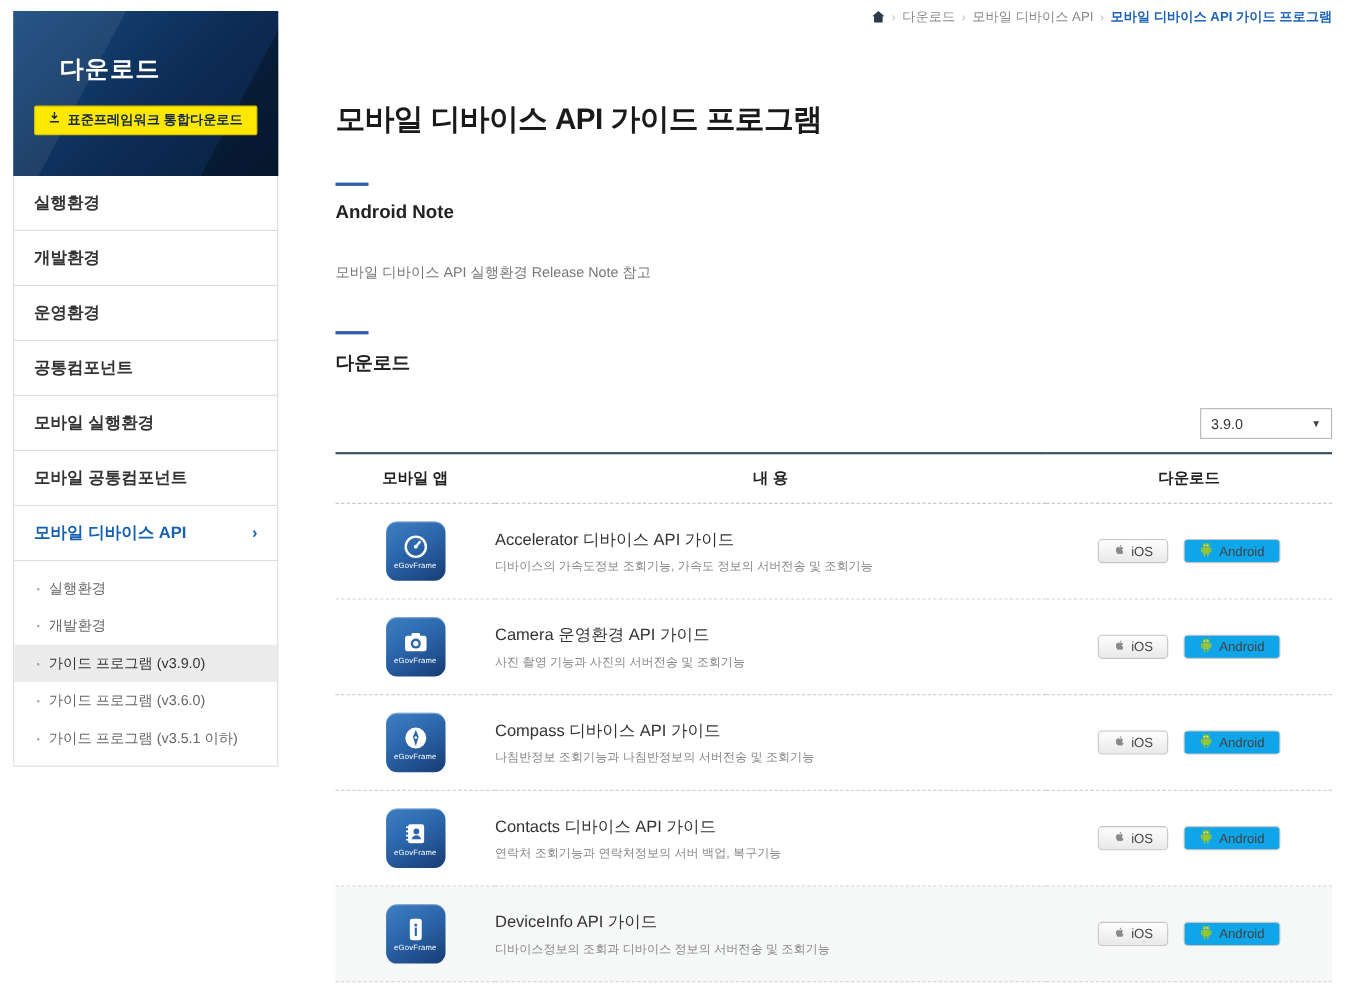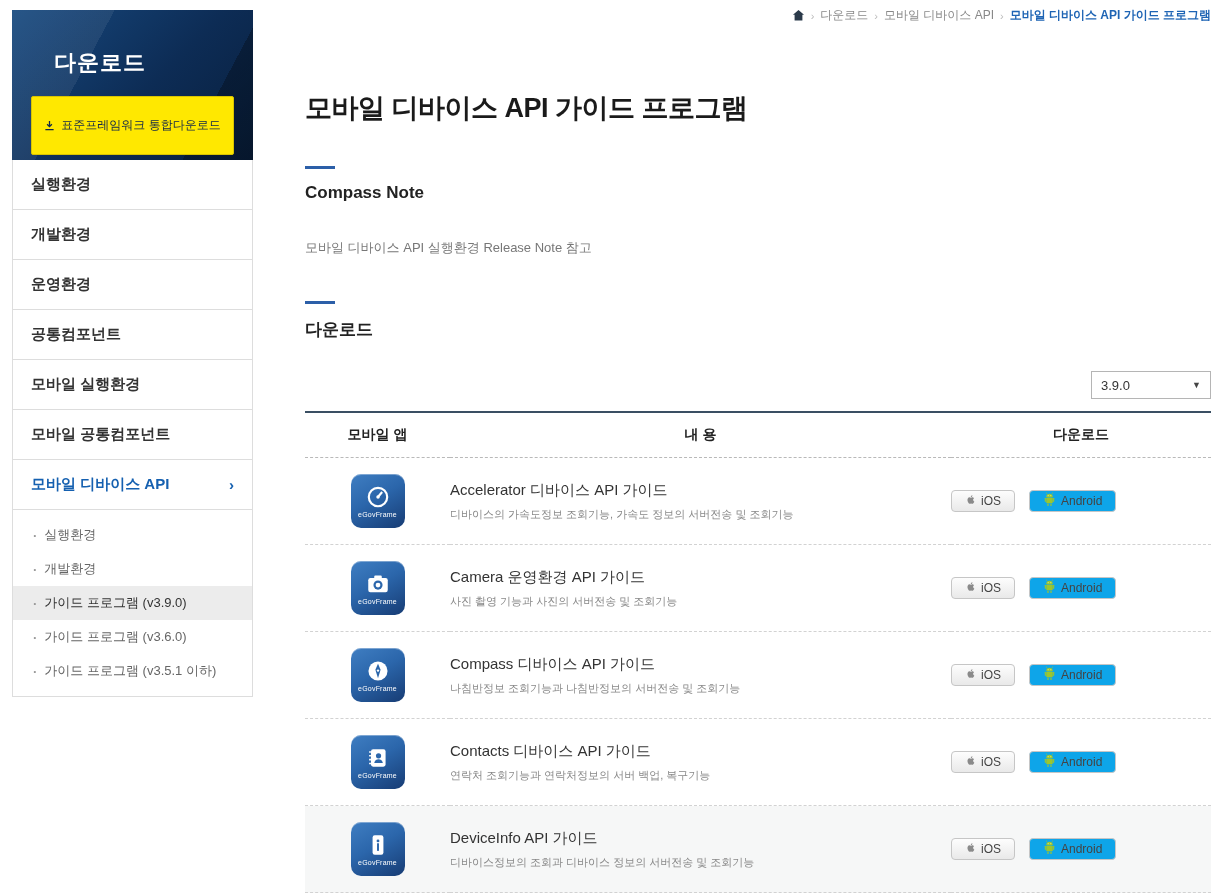--- a/index.html
+++ b/index.html
@@ -17,23 +17,23 @@
 
   
   .sidebar { position:absolute; left:12px; top:10px; width:241px; }
   .sb-head { height:150px; padding-top:38px;
     background:
       linear-gradient(118deg, rgba(255,255,255,0.07) 0%, rgba(255,255,255,0.07) 32%, rgba(255,255,255,0) 32%),
       linear-gradient(298deg, rgba(0,0,0,0.28) 0%, rgba(0,0,0,0.28) 22%, rgba(0,0,0,0) 22%),
       linear-gradient(135deg, #17497f 0%, #0d2c55 55%, #081f3d 100%);
   }
   .sb-title { color:#fff; font-size:22px; font-weight:bold; padding-left:42px; letter-spacing:1px; }
-  .dl-btn { display:flex; align-items:flex-end; gap:6px; margin:18px auto 0 auto;
+  .dl-btn { display:flex; align-items:flex-start; gap:6px; margin:18px auto 0 auto;
     background:#ffe800; border:1px solid #d9c400; border-radius:2px;
-    font-size:12px; font-weight:normal; color:#10264a; padding:20px 12px; cursor:pointer;
+    font-size:12px; font-weight:bold; color:#10264a; padding:4px 12px; cursor:pointer;
     font-family: inherit; }
   .sb-body { border:1px solid #ddd; border-top:none; background:#fff; }
   .sb-menu li { list-style:none; display:flex; align-items:center; justify-content:space-between;
     height:50px; padding:0 18px; border-bottom:1px solid #ddd;
     font-size:15px; font-weight:bold; color:#333; cursor:pointer; }
   .sb-menu li.active { color:#1560b0; }
   .sb-menu .chev { color:#1560b0; font-size:15px; font-weight:bold; }
   .sb-sub { padding:8px 0; }
   .sb-sub li { list-style:none; display:flex; align-items:center; gap:7px;
     padding:8px 20px; font-size:13px; color:#666; cursor:pointer; }
@@ -67,21 +67,21 @@
   .app-tile { width:54px; height:54px; margin:0 auto; border-radius:10px;
     background:linear-gradient(150deg, #3f7ec2 0%, #2b66ab 45%, #173c74 100%);
     box-shadow: inset 0 1px 0 rgba(255,255,255,0.35);
     display:flex; flex-direction:column; align-items:center; justify-content:center; gap:1px; }
   .app-tile .cap { font-size:7px; color:#fff; letter-spacing:0.2px; }
 
   .row-title { font-size:15px; color:#333; margin-bottom:7px; }
   .row-desc { font-size:11px; color:#888; }
   .cell-desc { padding-left:6px; }
 
-  .btn-wrap { display:flex; align-items:center; justify-content:flex-start; gap:14px; }
+  .btn-wrap { display:flex; align-items:center; justify-content:center; gap:14px; }
   .store-btn { display:inline-flex; align-items:center; gap:5px; height:22px; padding:0 13px;
     border:1px solid #c6c6c6; border-radius:4px; font-size:12px; color:#444; cursor:pointer;
     font-family:inherit; }
   .btn-ios { background:linear-gradient(#fdfdfd, #e9e9e9); }
   .btn-android { background:#0ea5e9; }
 </style>
 </head>
 <body>
 
 <div class="page">
@@ -159,21 +159,21 @@
           <span>가이드 프로그램 (v3.5.1 이하)</span>
           </li>
       </ul>
     </div>
   </aside>
 
   <main class="main">
     <h1 class="page-title">모바일 디바이스 API 가이드 프로그램</h1>
 
     <div class="sec-bar rn"></div>
-    <h3 class="sec-head">Compass Note</h3>
+    <h3 class="sec-head">Android Note</h3>
     <p class="sec-body">모바일 디바이스 API 실행환경 Release Note 참고</p>
 
     <div class="sec-bar dl"></div>
     <h3 class="sec-head">다운로드</h3>
 
     <div class="select-row">
       <div class="version-select">
         <span>3.9.0</span>
         <span class="arrow">▼</span>
       </div>

